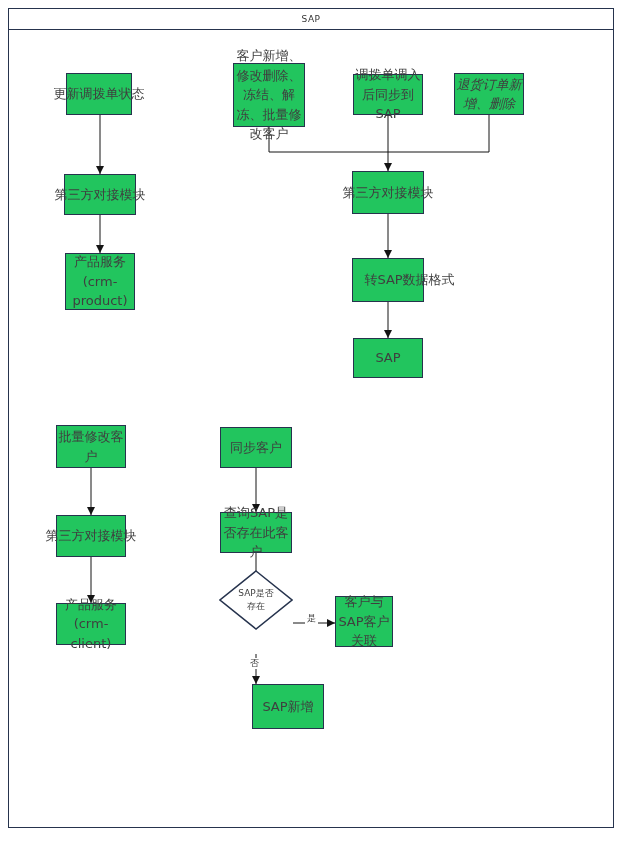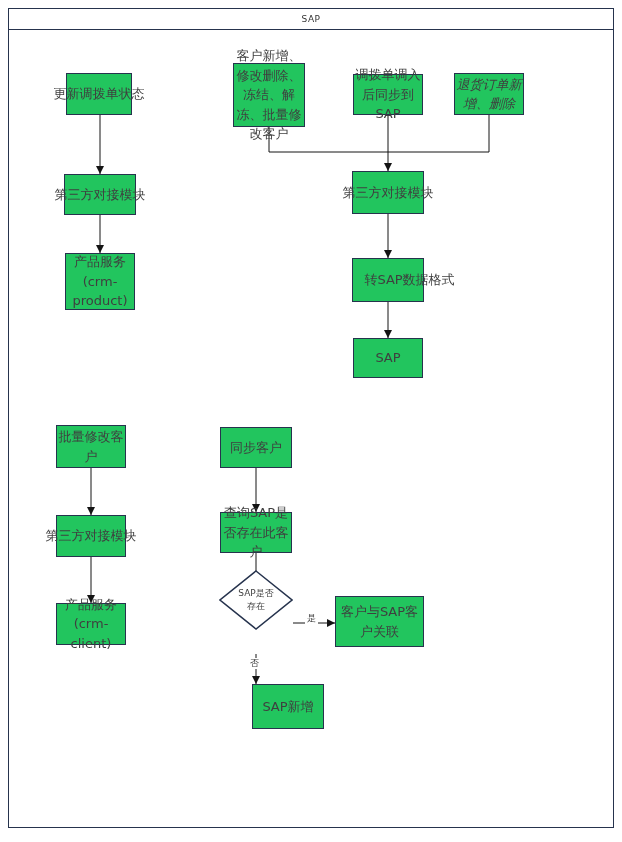--- a/index.html
+++ b/index.html
@@ -34,21 +34,21 @@
   .n4{left:353px;top:74px;width:70px;height:41px;}
   .n5{left:454px;top:73px;width:70px;height:42px;font-style:italic;}
   .n6{left:352px;top:171px;width:72px;height:43px;}
   .n7{left:352px;top:258px;width:72px;height:44px;padding-left:44px;}
   .n8{left:353px;top:338px;width:70px;height:40px;}
   .n9{left:56px;top:425px;width:70px;height:43px;}
   .n10{left:56px;top:515px;width:70px;height:42px;}
   .n11{left:56px;top:603px;width:70px;height:42px;}
   .n12{left:220px;top:427px;width:72px;height:41px;}
   .n13{left:220px;top:512px;width:72px;height:41px;}
-  .n15{left:335px;top:596px;width:89px;height:51px;}
+  .n15{left:335px;top:596px;width:58px;height:51px;}
   .n16{left:220px;top:684px;width:72px;height:45px;margin-left:32px;}
   .diamond-node{
     position:absolute;left:219px;top:570px;width:74px;height:60px;
   }
   .diamond-node svg{position:absolute;left:0;top:0;}
   .diamond-label{
     position:absolute;left:0;top:0;width:74px;height:60px;
     display:flex;align-items:center;justify-content:center;text-align:center;
     font-size:9px;line-height:1.45;color:#3f3f3f;white-space:pre-line;
   }

